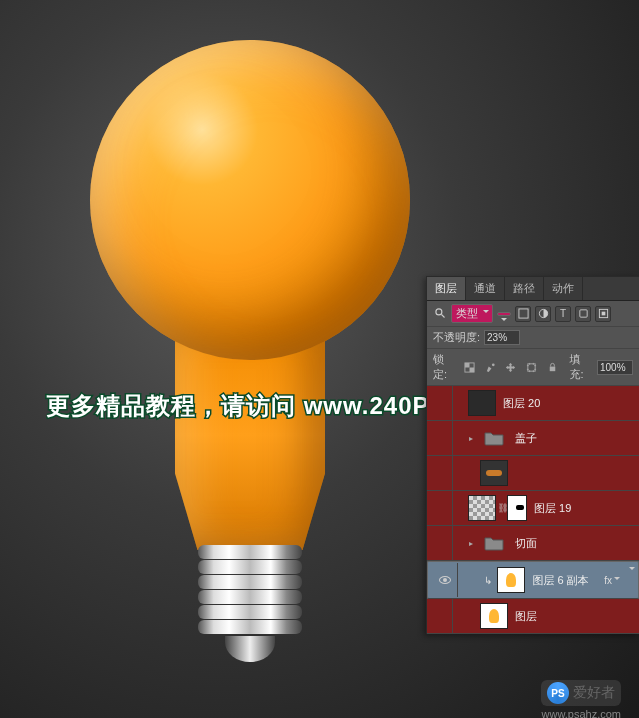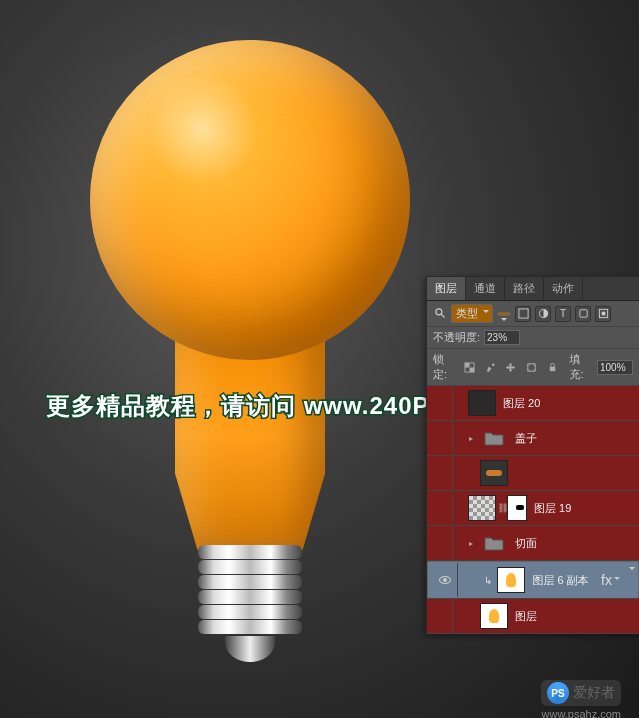--- a/index.html
+++ b/index.html
@@ -17,21 +17,21 @@
 .logo-ic{width:22px;height:22px;border-radius:50%;background:conic-gradient(#4aa3ff,#2a7fd8,#4aa3ff);display:flex;align-items:center;justify-content:center;color:#fff;font-size:10px;font-weight:700;}
 .logo-txt{color:#666;font-size:14px;}
 .logo-sub{position:absolute;right:18px;bottom:-2px;color:#888;font-size:11px;}
 
 .panel{position:absolute;right:0;top:276px;width:213px;background:#535353;font-size:11px;color:#ccc;border-left:1px solid #2a2a2a;border-top:1px solid #2a2a2a;box-shadow:-2px 2px 6px rgba(0,0,0,.4);}
 .tabs{display:flex;background:#3a3a3a;border-bottom:1px solid #222;}
 .tab{padding:4px 8px;border-right:1px solid #2a2a2a;cursor:pointer;color:#bbb;font-size:11px;}
 .tab.active{background:#535353;color:#eee;}
 .row{display:flex;align-items:center;padding:3px 6px;gap:4px;border-bottom:1px solid #444;}
 .search{flex:0 0 14px;text-align:center;}
-.sel{background:#a16207;border:1px solid #666;color:#ddd;padding:1px 14px 1px 4px;font-size:11px;position:relative;border-radius:2px;}
+.sel{background:#be185d;border:1px solid #666;color:#ddd;padding:1px 14px 1px 4px;font-size:11px;position:relative;border-radius:2px;}
 .sel::after{content:"";position:absolute;right:3px;top:5px;border:3px solid transparent;border-top-color:#ccc;}
 .ibtn{width:16px;height:16px;display:inline-flex;align-items:center;justify-content:center;background:#4a4a4a;border:1px solid #333;border-radius:2px;cursor:pointer;font-size:10px;color:#ccc;}
 .ibtn svg{width:11px;height:11px;}
 .lbl{color:#ccc;font-size:11px;}
 .inp{width:36px;background:#3a3a3a;border:1px solid #666;color:#ddd;padding:1px 2px;font-size:10px;text-align:left;}
 .flex1{flex:1;}
 .layers{max-height:270px;overflow:hidden;}
 .layer{display:flex;align-items:center;border-bottom:1px solid #444;background:#7f1d1d;}
 .layer.sel{background:#6a7f93;}
 .vis{width:26px;height:34px;border-right:1px solid #444;display:flex;align-items:center;justify-content:center;cursor:pointer;}
@@ -43,21 +43,21 @@
 .thumb.folder{background:transparent;border:none;}
 .thumb.folder svg{width:20px;height:16px;}
 .thumb.checker{background-image:linear-gradient(45deg,#999 25%,transparent 25%,transparent 75%,#999 75%),linear-gradient(45deg,#999 25%,#ddd 25%,#ddd 75%,#999 75%);background-size:8px 8px;background-position:0 0,4px 4px;}
 .thumb.bulb-ic::after{content:"";position:absolute;width:10px;height:14px;background:#ffb733;border-radius:50% 50% 30% 30%;}
 .thumb.dark{background:#2a2a2a;}
 .thumb.lid::after{content:"";position:absolute;width:16px;height:6px;background:#c97a2a;border-radius:3px;}
 .mask{width:20px;height:26px;background:#fff;border:1px solid #222;margin:3px 3px 3px 0;flex:none;position:relative;}
 .mask::after{content:"";position:absolute;right:2px;top:9px;width:8px;height:5px;background:#000;border-radius:2px;}
 .link{width:8px;height:12px;display:flex;align-items:center;justify-content:center;color:#ccc;font-size:9px;}
 .lname{flex:1;padding-left:4px;color:#eee;font-size:11px;white-space:nowrap;overflow:hidden;}
-.fx{padding:0 4px;color:#ddd;font-size:14px;display:flex;align-items:center;gap:2px;text-align:center;}
+.fx{padding:0 4px;color:#ddd;font-size:10px;display:flex;align-items:center;gap:2px;text-align:center;}
 .caret-d{border:3px solid transparent;border-top-color:#ccc;display:inline-block;}
 .lock-row .ibtn{background:transparent;border:none;width:18px;}
 </style>
 </head>
 <body>
 
 <div class="canvas">
   <div class="bulb">
     <div class="neck"></div>
     <div class="glass"></div>

